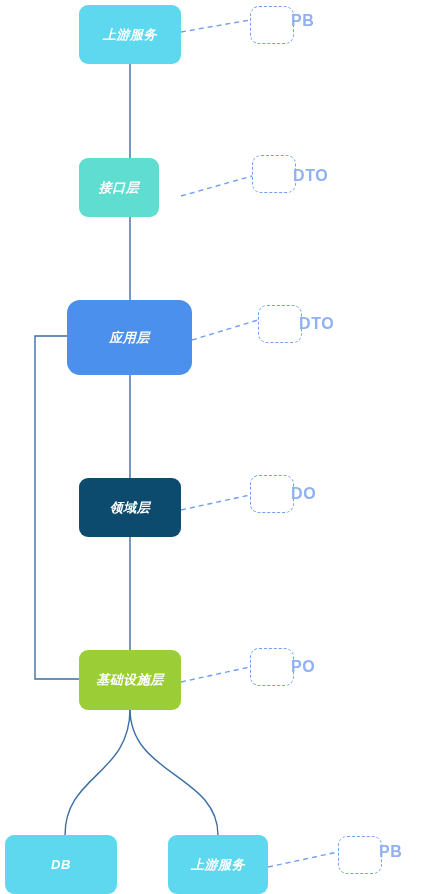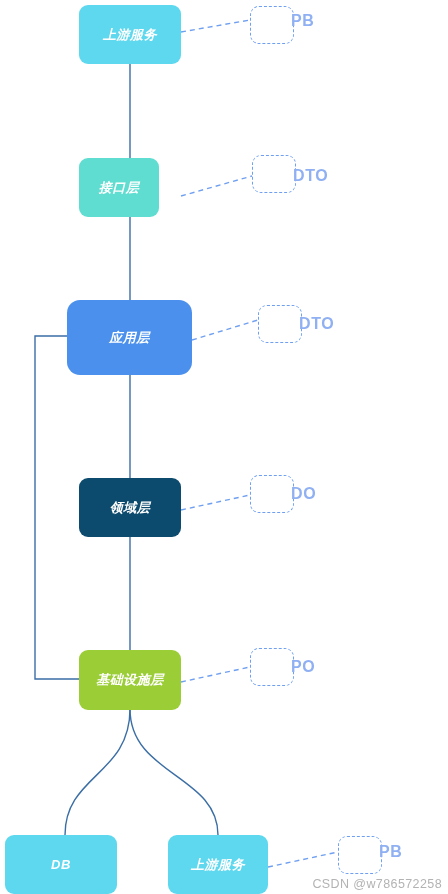--- a/index.html
+++ b/index.html
@@ -107,15 +107,14 @@
       <div class="tag-box" style="left: 258px; top: 305px; width: 44px; height: 38px;"></div>
       <div class="tag-label" style="left: 299px; top: 315px;">DTO</div>
       <div class="tag-box" style="left: 250px; top: 475px; width: 44px; height: 38px;"></div>
       <div class="tag-label" style="left: 291px; top: 485px;">DO</div>
       <div class="tag-box" style="left: 250px; top: 648px; width: 44px; height: 38px;"></div>
       <div class="tag-label" style="left: 291px; top: 658px;">PO</div>
       <div class="tag-box" style="left: 338px; top: 836px; width: 44px; height: 38px;"></div>
       <div class="tag-label" style="left: 379px; top: 843px;">PB</div>
     </div>
 
-  <div id="watermark">CSDN @w786572258</div>
 
 </div>
 
 </body></html>

